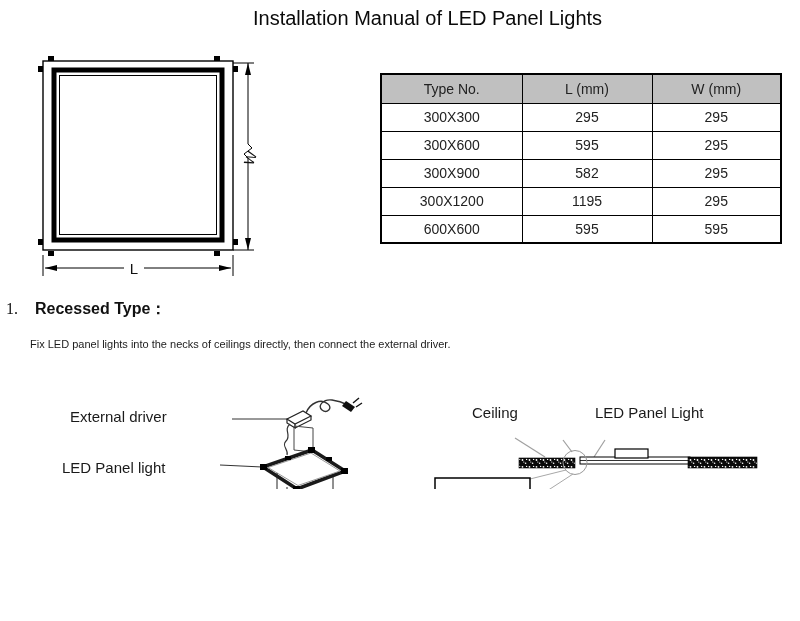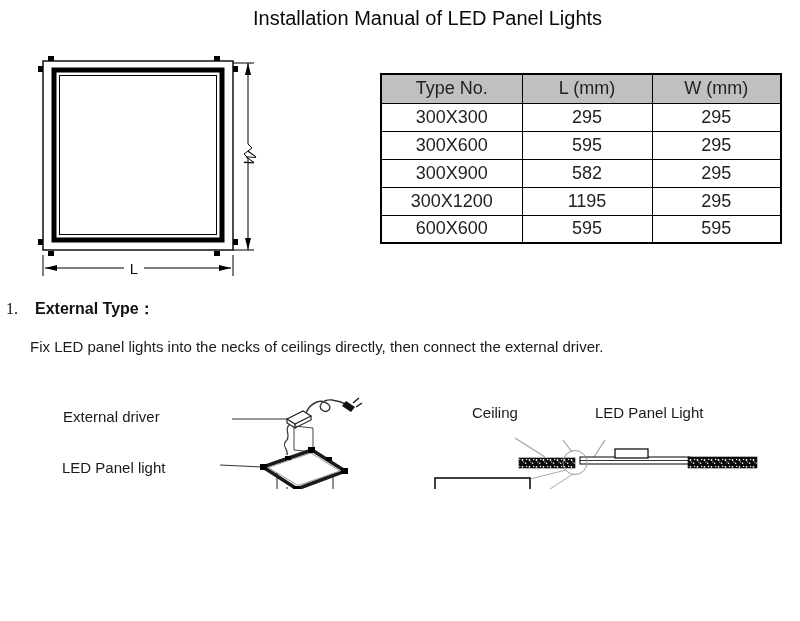--- a/index.html
+++ b/index.html
@@ -2,31 +2,31 @@
 <html><head>
 <meta charset="utf-8">
 <style>
   html,body{margin:0;padding:0;background:#fff;}
   #page{position:relative;width:800px;height:489px;background:#ffffff;overflow:hidden;
         font-family:"Liberation Sans","DejaVu Sans",sans-serif;color:#111;}
   .abs{position:absolute;}
   #doc-title{left:253px;top:7px;font-size:20px;color:#0a0a0a;white-space:nowrap;}
   
   #spec-table{position:absolute;left:380px;top:73px;width:400px;border-collapse:collapse;
-              table-layout:fixed;font-size:18px;color:#222;}
+              table-layout:fixed;font-size:14px;color:#222;}
   #spec-table th,#spec-table td{border:1.5px solid #000;text-align:center;vertical-align:middle;
               padding:0;font-weight:normal;overflow:hidden;}
   #spec-table{border:2px solid #000;}
   #spec-table thead tr{height:29px;background:#c0c0c0;}
   #spec-table tbody tr{height:28px;background:#fff;}
   
   #section-heading{left:6px;top:299px;font-size:16px;white-space:nowrap;}
   #section-number{font-family:"Liberation Serif","DejaVu Serif",serif;font-size:16px;margin-right:17px;}
   #section-title{font-weight:bold;font-size:16px;}
-  #section-body{left:30px;top:338px;width:760px;font-size:15px;color:#1c1c1c;}
+  #section-body{left:30px;top:338px;width:760px;font-size:11px;color:#1c1c1c;}
   .diagram-label{font-size:15px;color:#1a1a1a;white-space:nowrap;}
   svg{display:block;}
 </style>
 </head>
 <body>
 
 <div id="page">
 
   <div id="doc-title" class="abs">Installation Manual of LED Panel Lights</div>
 
@@ -109,25 +109,25 @@
         </tr>
         <tr>
           <td>600X600</td>
           <td>595</td>
           <td>595</td>
         </tr>
       </tbody>
   </table>
 
   <div id="section-heading" class="abs">
-    <span id="section-number">1.</span><span id="section-title">External Type：</span>
+    <span id="section-number">1.</span><span id="section-title">Recessed Type：</span>
   </div>
   <div id="section-body" class="abs">Fix LED panel lights into the necks of ceilings directly, then connect the external driver.</div>
 
-  <div class="abs diagram-label" style="left:63px;top:408px">External driver</div>
+  <div class="abs diagram-label" style="left:70px;top:408px">External driver</div>
   <div class="abs diagram-label" style="left:62px;top:459px">LED Panel light</div>
   <div class="abs diagram-label" style="left:65px;top:527px">Ceiling</div>
 
   <svg class="abs" style="left:190px;top:395px" width="290" height="226" viewBox="0 0 290 226">
 
     <g stroke="#333" stroke-width="1">
       <line x1="42" y1="24" x2="100" y2="24"></line>
       <line x1="30" y1="70" x2="72" y2="72"></line>
       <line x1="13" y1="142" x2="59" y2="142"></line>
     </g>

